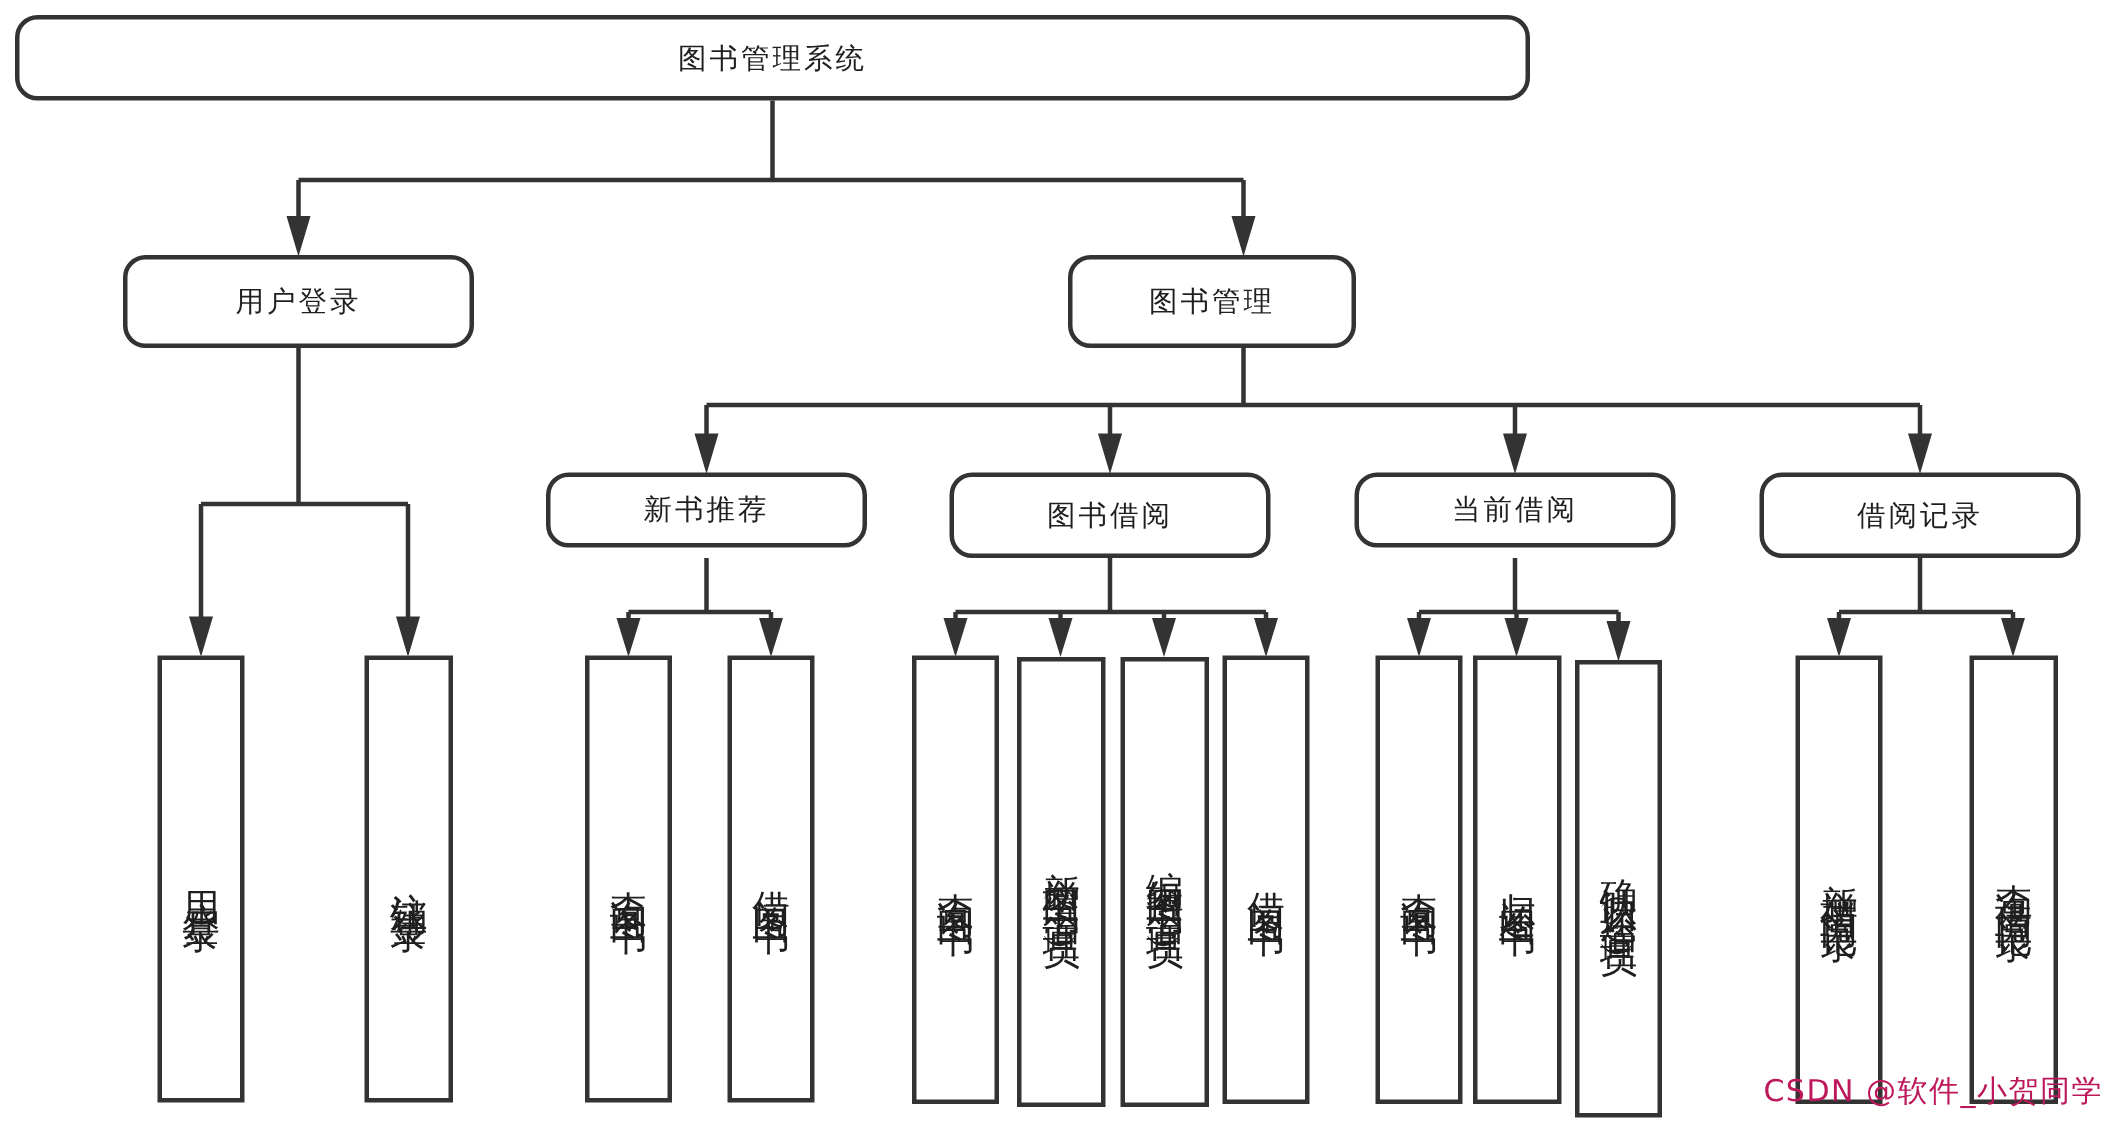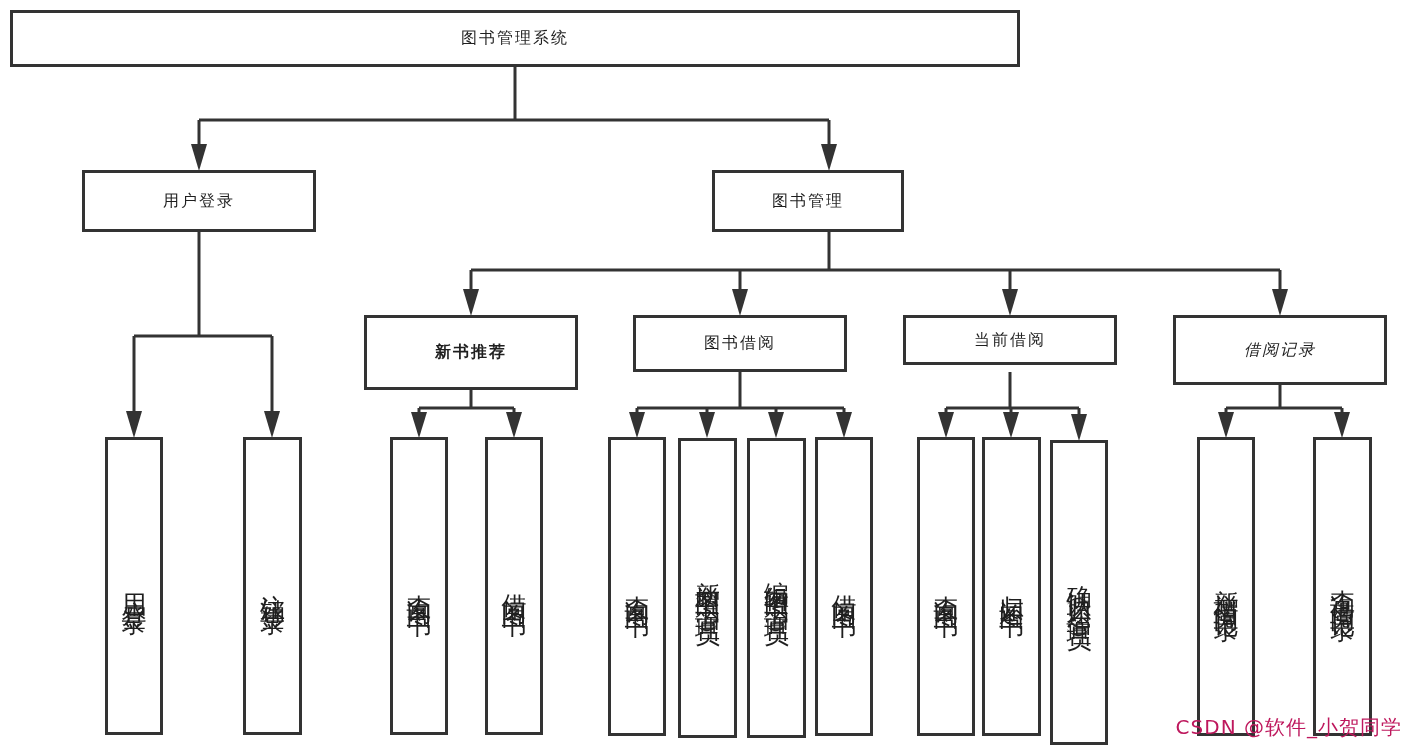--- a/index.html
+++ b/index.html
@@ -26,23 +26,24 @@
     box-sizing: border-box;
     background: #ffffff;
     border: 3px solid #333333;
     display: flex;
     align-items: center;
     justify-content: center;
     z-index: 2;
     color: #1f1f1f;
   }
   .hnode {
-    font-size: 16px;
+    font-size: 19px;
     letter-spacing: 2px;
     white-space: nowrap;
+    border-radius: 15px;
   }
   .vnode span {
     writing-mode: vertical-rl;
     text-orientation: mixed;
     font-size: 25px;
     letter-spacing: 6px;
     line-height: 1;
     white-space: nowrap;
   }
   .watermark {
@@ -130,24 +131,24 @@
     <polygon points="1218,412 1234,412 1226,438"></polygon>
     <line x1="1342" y1="408" x2="1342" y2="414"></line>
     <polygon points="1334,412 1350,412 1342,438"></polygon>
   </svg>
 
   <div class="node hnode" style="left:10px; top:10px; width:1010px; height:57px;">图书管理系统</div>
 
   <div class="node hnode" style="left:82px; top:170px; width:234px; height:62px;">用户登录</div>
   <div class="node hnode" style="left:712px; top:170px; width:192px; height:62px;">图书管理</div>
 
-  <div class="node hnode" style="left:364px; top:315px; width:214px; height:75px;font-weight:bold;">新书推荐</div>
+  <div class="node hnode" style="left:364px; top:315px; width:214px; height:50px;">新书推荐</div>
   <div class="node hnode" style="left:633px; top:315px; width:214px; height:57px;font-family:Liberation Mono, monospace;">图书借阅</div>
   <div class="node hnode" style="left:903px; top:315px; width:214px; height:50px;">当前借阅</div>
-  <div class="node hnode" style="left:1173px; top:315px; width:214px; height:70px;font-style:italic;">借阅记录</div>
+  <div class="node hnode" style="left:1173px; top:315px; width:214px; height:57px;">借阅记录</div>
 
   <div class="node vnode" style="left:105px; top:437px; width:58px; height:298px;">
     <span>用户登录</span>
   </div>
   <div class="node vnode" style="left:243px; top:437px; width:59px; height:298px;">
     <span>注销登录</span>
   </div>
 
   <div class="node vnode" style="left:390px; top:437px; width:58px; height:298px;">
     <span>查询图书</span>

